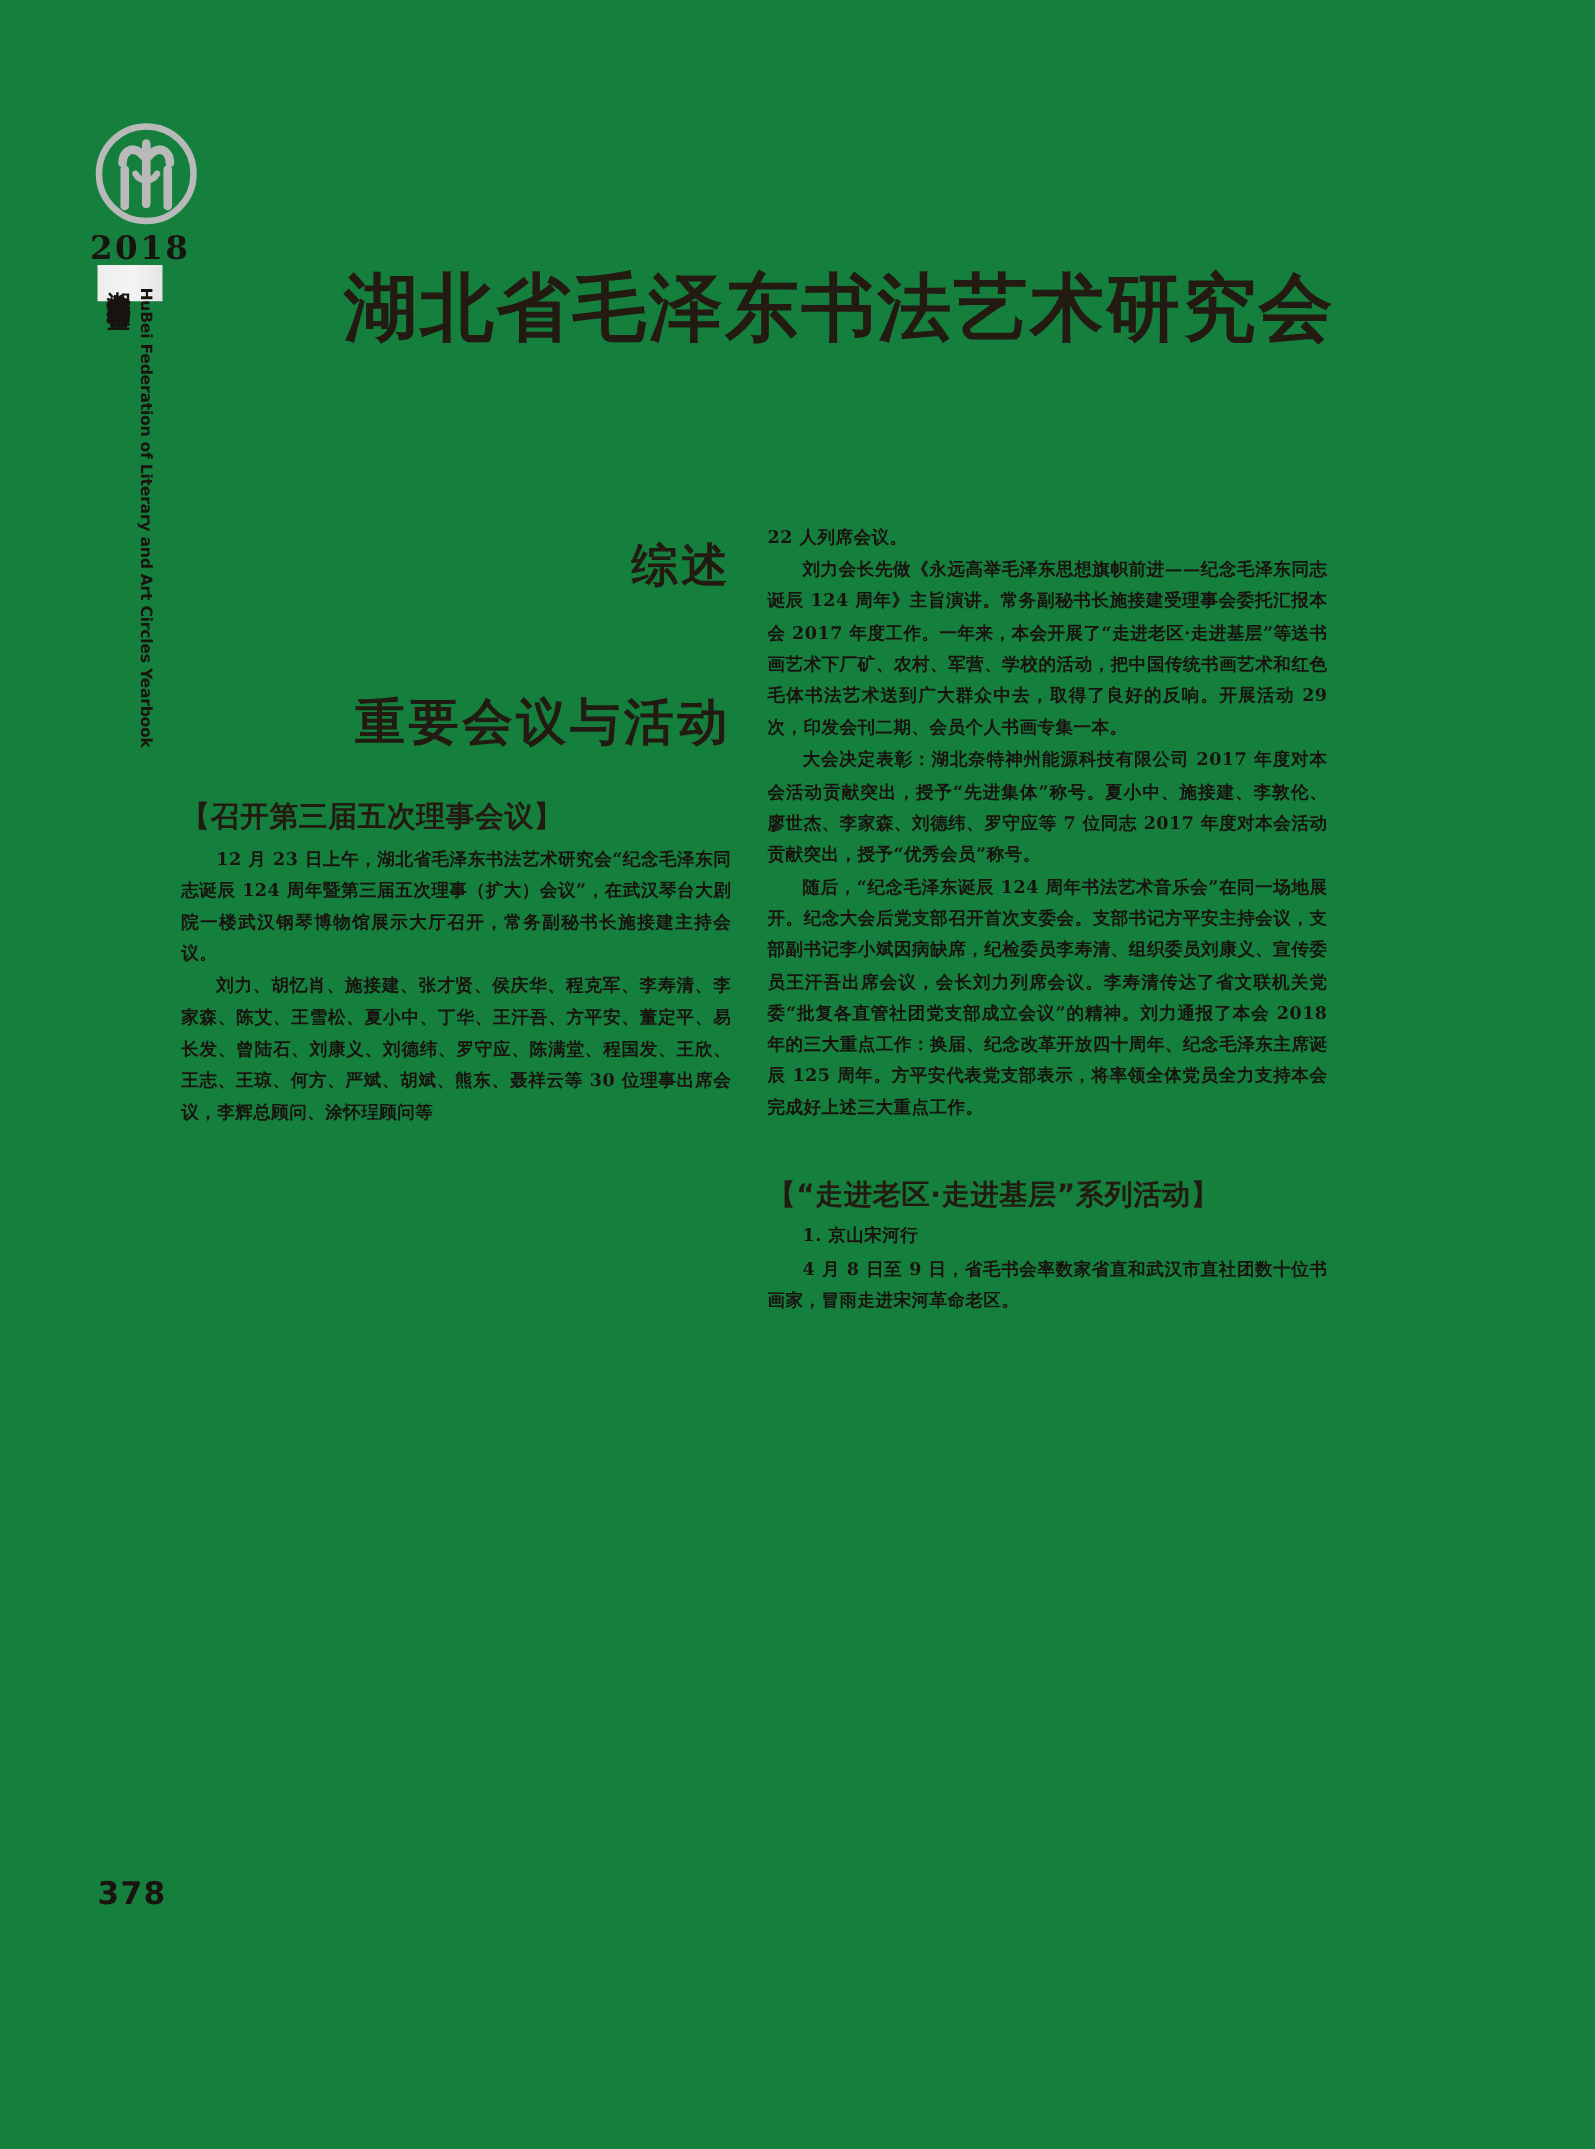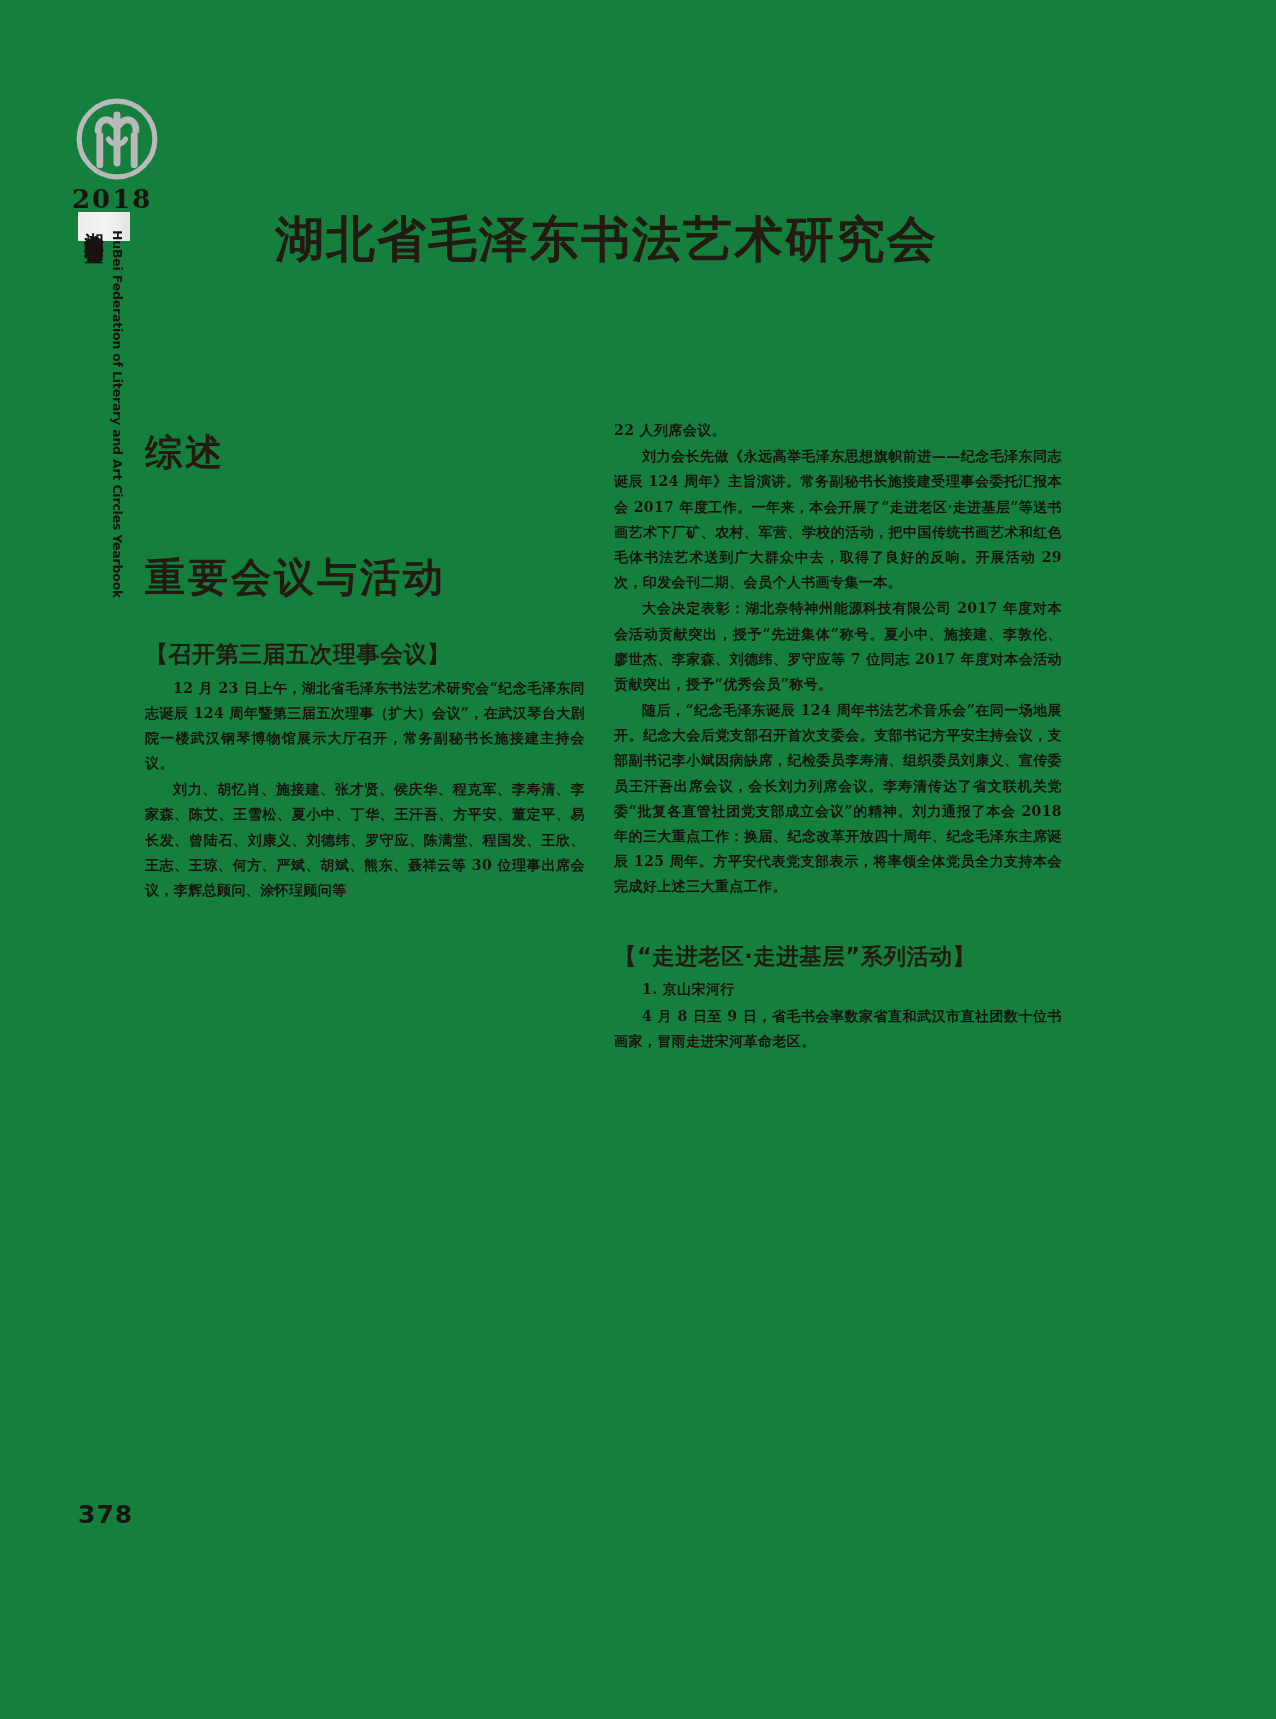--- a/index.html
+++ b/index.html
@@ -83,41 +83,41 @@
     white-space: nowrap;
   }
 
   
   .doc-title {
     position: absolute;
     left: 275px;
     top: 207px;
     font-family: "DejaVu Sans", sans-serif;
     font-weight: 700;
-    font-size: 49px;
+    font-size: 59px;
     letter-spacing: 2px;
     color: #231a12;
     white-space: nowrap;
   }
 
   
   .col {
     position: absolute;
     top: 418px;
     width: 440px;
   }
   .col-left  { left: 145px; }
   .col-right { left: 614px; width: 448px; }
 
   .sec-title {
     font-family: "DejaVu Sans", sans-serif;
     font-weight: 700;
     font-size: 37px;
     letter-spacing: 3px;
-    text-align: left;
+    text-align: right;
     color: #231a12;
     margin: 10px 0 30px 0;
   }
   .sec-title.big {
     font-size: 40px;
     margin-top: 72px;
     margin-bottom: 32px;
   }
 
   .sub-title {

